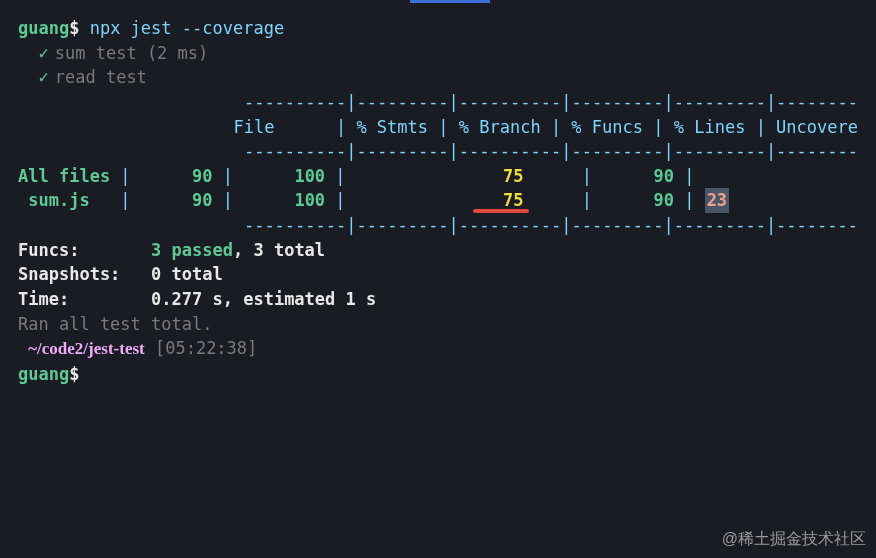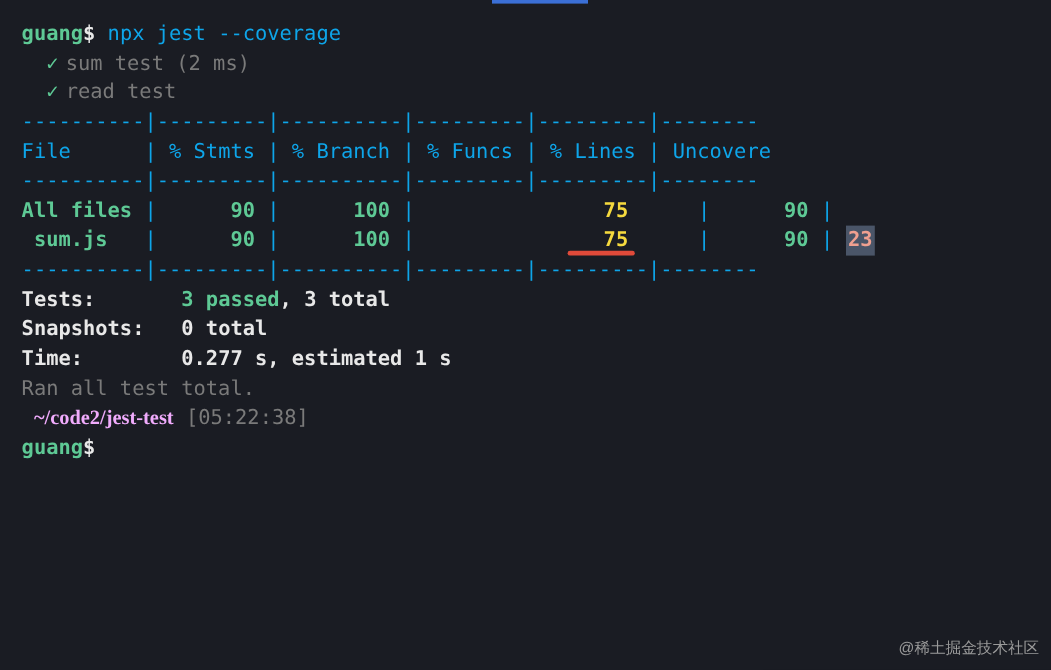--- a/index.html
+++ b/index.html
@@ -11,21 +11,21 @@
       color: #c8c8c8;
       padding: 16px 18px;
       width: 876px;
       height: 558px;
       overflow: hidden;
       position: relative;
       font-weight: 500;
     }
     .green-bold { color: #5ec995; font-weight: bold; }
     .white-bold { color: #e8e8e8; font-weight: bold; }
-    .white { color: #0ea5e9; }
+    .white { color: #7dd3fc; text-align: right; }
     .gray { color: #7a7a7a; }
     .yellow-bold { color: #f5d93e; font-weight: bold; margin-left: 48px; }
     .cyan-bold { color: #f0abfc; font-weight: bold; font-family: Liberation Serif, serif; }
     .pass-badge {
       background: #5ec995;
       color: #1a1c23;
       padding: 0 10px;
       font-weight: bold;
       display: inline-block;
     }
@@ -51,21 +51,21 @@
       color: #f0a090;
       padding: 0 2px;
       font-weight: bold;
       display: inline-block;
     }
     .watermark {
       position: absolute;
       bottom: 8px;
       right: 10px;
       color: #9a9a9a;
-      font-size: 13px;
+      font-size: 16px;
       font-family: sans-serif;
     }
     .top-blue {
       position: absolute;
       top: 0;
       left: 410px;
       width: 80px;
       height: 3px;
       background: #3b6fd6;
     }
@@ -86,21 +86,21 @@
 <div class="line white">----------|---------|----------|---------|---------|--------</div>
 <div class="line white"><span>File      </span>|<span> % Stmts </span>|<span> % Branch </span>|<span> % Funcs </span>|<span> % Lines </span>|<span> Uncovere</span></div>
 <div class="line white">----------|---------|----------|---------|---------|--------</div>
 
 <div class="line"><span class="green-bold">All files </span><span class="white">|</span><span class="green-bold">      90 </span><span class="white">|</span><span class="green-bold">      100 </span><span class="white">|</span><span class="yellow-bold">      </span><span class="yellow-bold">75</span><span class="yellow-bold"> </span><span class="white">|</span><span class="green-bold">      90 </span><span class="white">|</span><span></span></div>
 
 <div class="line"><span class="green-bold"> sum.js   </span><span class="white">|</span><span class="green-bold">      90 </span><span class="white">|</span><span class="green-bold">      100 </span><span class="white">|</span><span class="yellow-bold">      </span><span class="yellow-bold underline-red">75</span><span class="yellow-bold"> </span><span class="white">|</span><span class="green-bold">      90 </span><span class="white">|</span><span> </span><span class="box23">23</span></div>
 
 <div class="line white">----------|---------|----------|---------|---------|--------</div>
 
-<div class="line"><span class="white-bold">Tests:      </span> <span class="green-bold">3 passed</span><span class="white-bold">, 3 total</span></div>
+<div class="line"><span class="white-bold">Funcs:      </span> <span class="green-bold">3 passed</span><span class="white-bold">, 3 total</span></div>
 <div class="line"><span class="white-bold">Snapshots:  </span> <span class="white-bold">0 total</span></div>
 <div class="line"><span class="white-bold">Time:       </span> <span class="white-bold">0.277 s, estimated 1 s</span></div>
 <div class="line gray">Ran all test total.</div>
 
 <div class="line"><span> </span><span class="cyan-bold">~/code2/jest-test</span><span class="gray"> [05:22:38]</span></div>
 
 <div class="line"><span class="prompt">guang</span><span class="dollar">$</span></div>
 
 </div>
 

